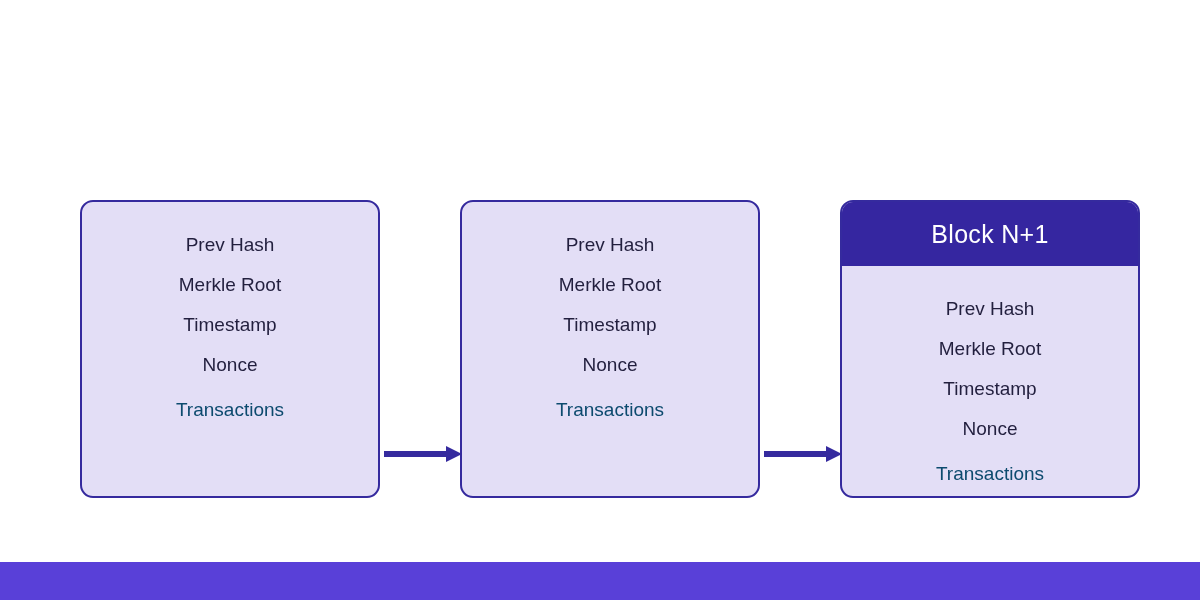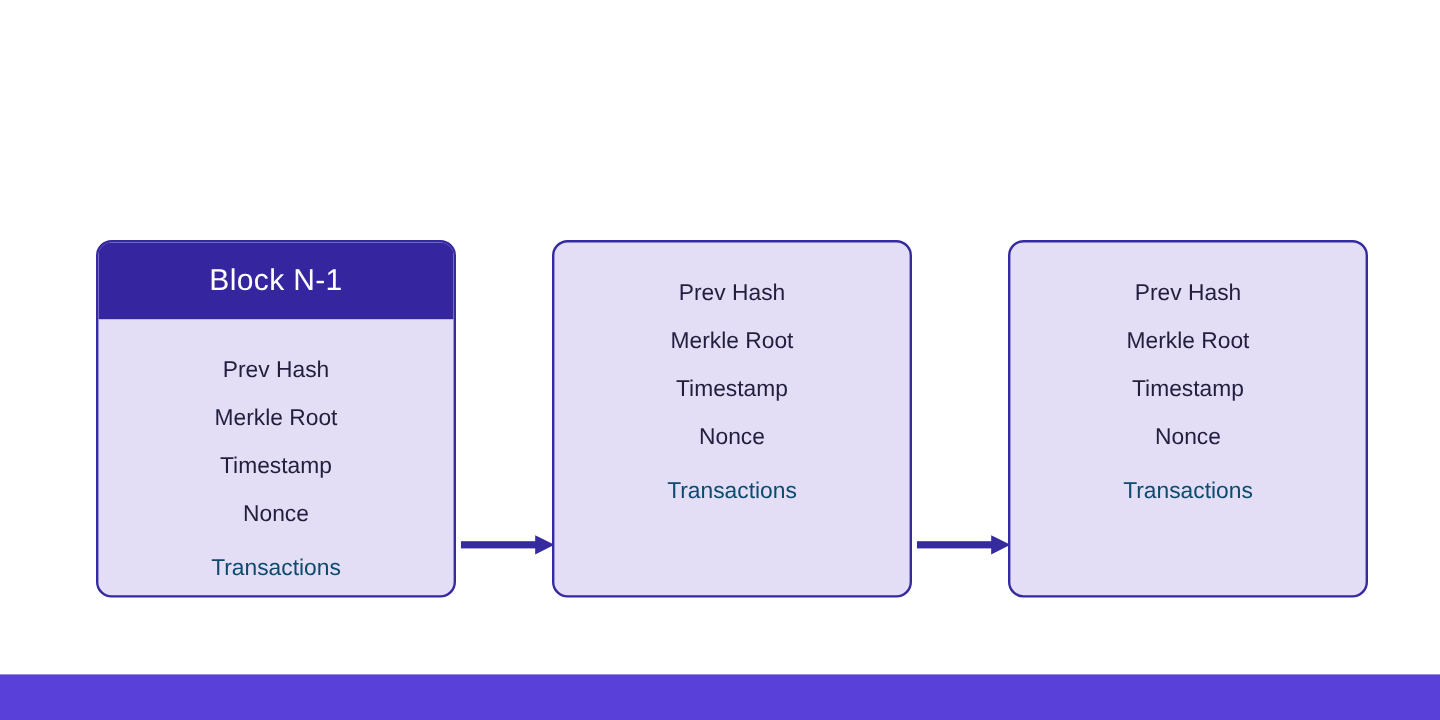--- a/index.html
+++ b/index.html
@@ -135,43 +135,43 @@
 </style>
 </head>
 <body>
 
 <div id="stage">
 
 
   <div class="diagram">
 
     <div class="block-card card-0">
-      <div class="card-header">
-        <div class="card-header-title">Block N-1</div>
-      </div>
       <div class="card-body">
         <div class="card-row">Prev Hash</div>
         <div class="card-row">Merkle Root</div>
         <div class="card-row">Timestamp</div>
         <div class="card-row">Nonce</div>
         <div class="card-row tx-row">Transactions</div>
       </div>
     </div>
 
     <div class="block-card card-1">
       <div class="card-body">
         <div class="card-row">Prev Hash</div>
         <div class="card-row">Merkle Root</div>
         <div class="card-row">Timestamp</div>
         <div class="card-row">Nonce</div>
         <div class="card-row tx-row">Transactions</div>
       </div>
     </div>
 
     <div class="block-card card-2">
+      <div class="card-header">
+        <div class="card-header-title">Block N+1</div>
+      </div>
       <div class="card-body">
         <div class="card-row">Prev Hash</div>
         <div class="card-row">Merkle Root</div>
         <div class="card-row">Timestamp</div>
         <div class="card-row">Nonce</div>
         <div class="card-row tx-row">Transactions</div>
       </div>
     </div>
 
     <svg class="arrow arrow-0" viewBox="0 0 78 20">

